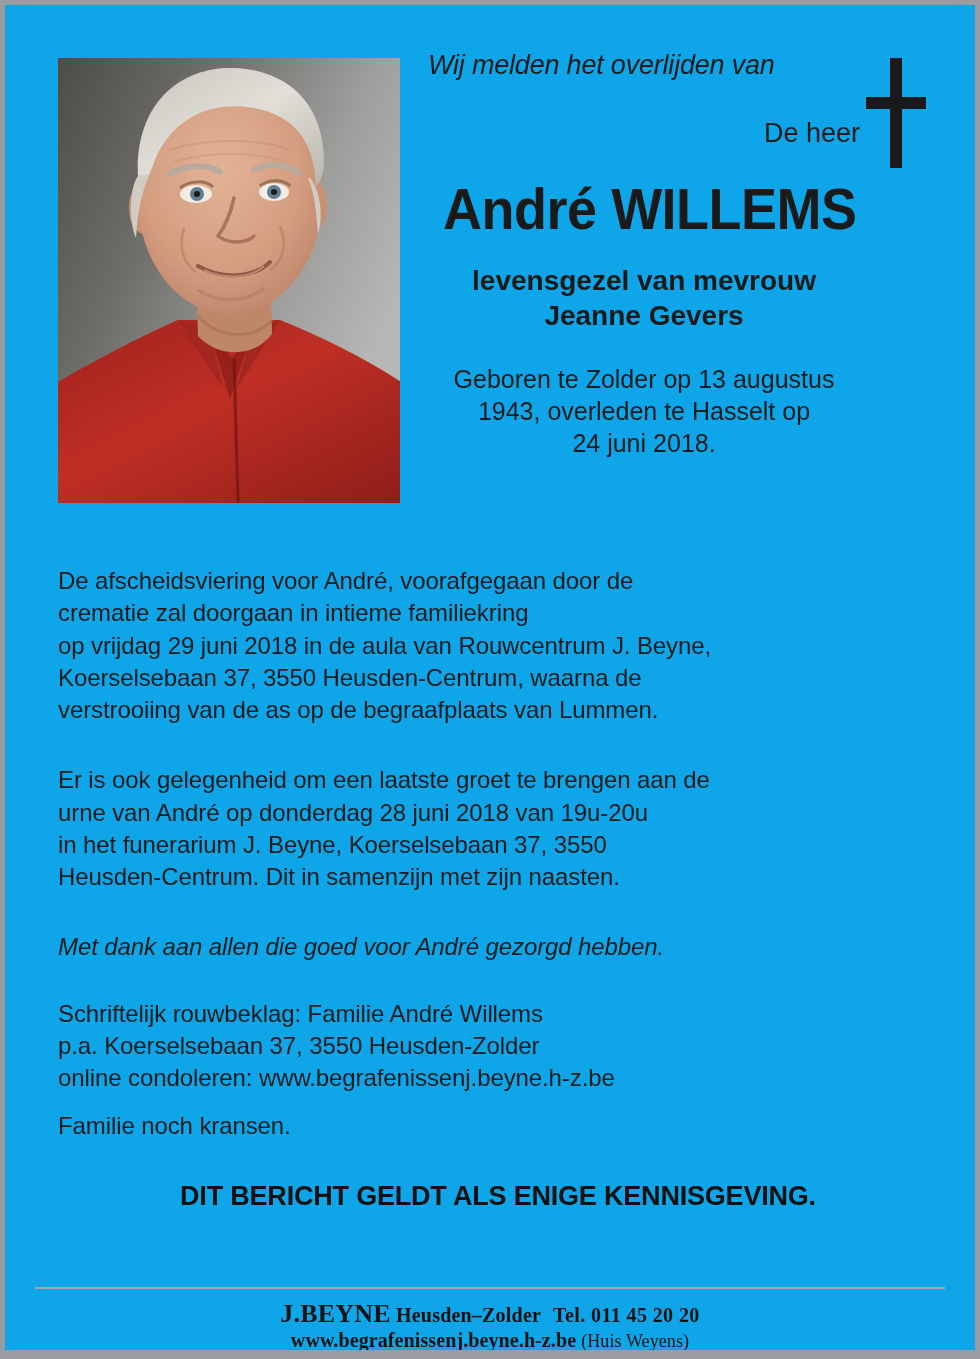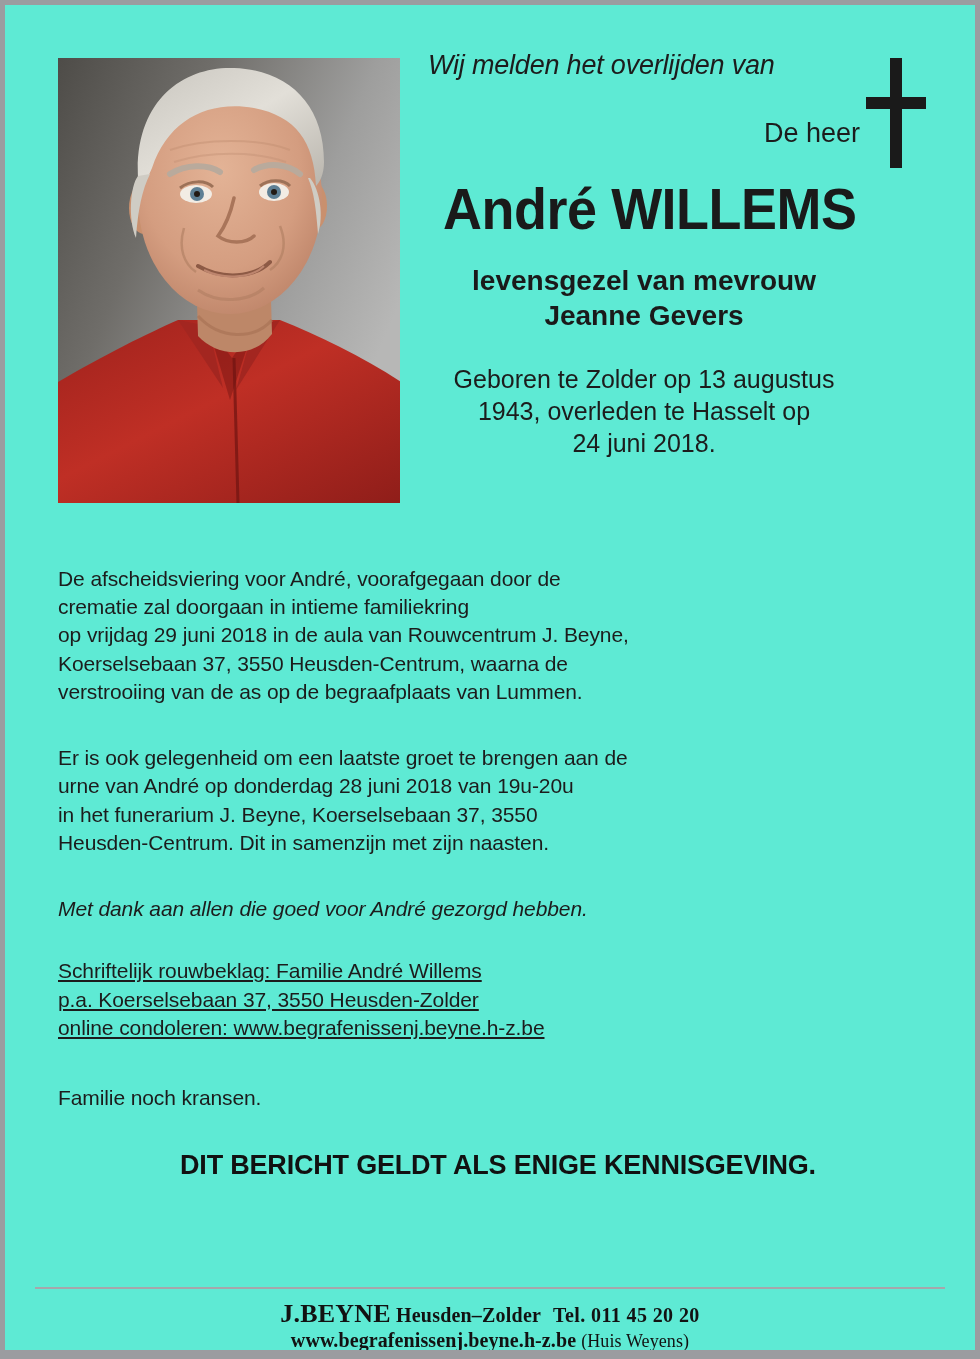--- a/index.html
+++ b/index.html
@@ -20,21 +20,21 @@
     width: 980px;
     height: 1359px;
     box-sizing: border-box;
     background: #9b9ca0;
     padding: 5px 5px 9px 5px;
   }
   .card {
     position: relative;
     width: 100%;
     height: 100%;
-    background: #5eead4;
+    background: #0ea5e9;
     box-sizing: border-box;
     overflow: hidden;
   }
 
   
   .top-section {
     position: absolute;
     left: 0;
     top: 0;
     width: 970px;
@@ -129,34 +129,33 @@
   }
 
   
   .body-copy {
     position: absolute;
     left: 53px;
     top: 560px;
     width: 880px;
   }
   .para {
-    font-size: 21px;
+    font-size: 24px;
     color: #1c1c1c;
     line-height: 1.345;
     margin: 0 0 38px 0;
     white-space: pre-line;
     letter-spacing: -0.1px;
   }
   .para.italic {
     font-style: italic;
     margin-bottom: 34px;
   }
   .para.tight {
-    margin-bottom: 42px;
-    text-decoration: underline;
+    margin-bottom: 16px;
   }
   .notice-bold {
     font-size: 27px;
     font-weight: bold;
     color: #111111;
     text-align: center;
     letter-spacing: -0.2px;
     margin: 24px 0 0 0;
   }
 

